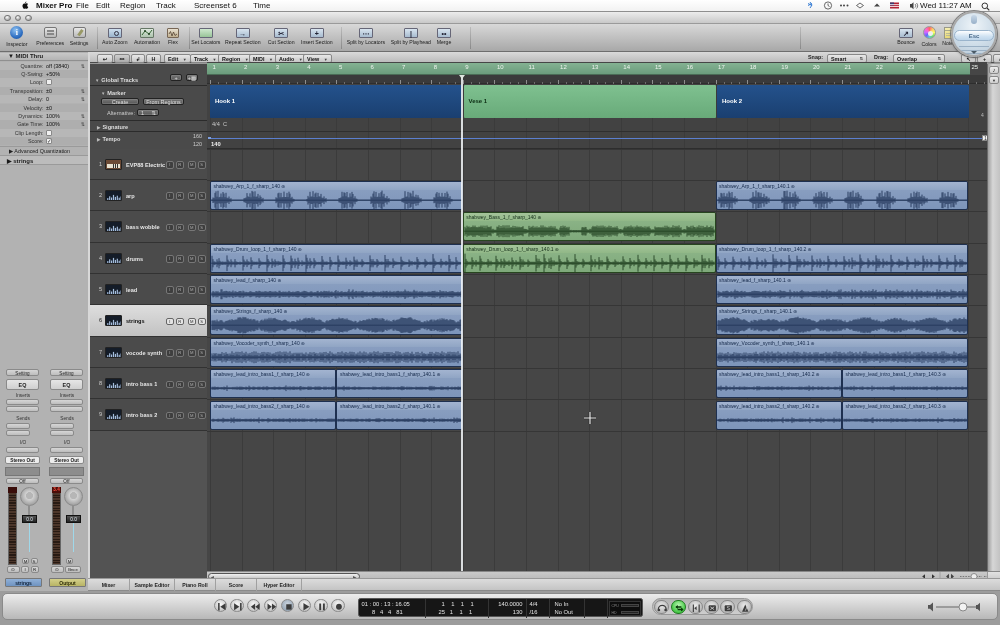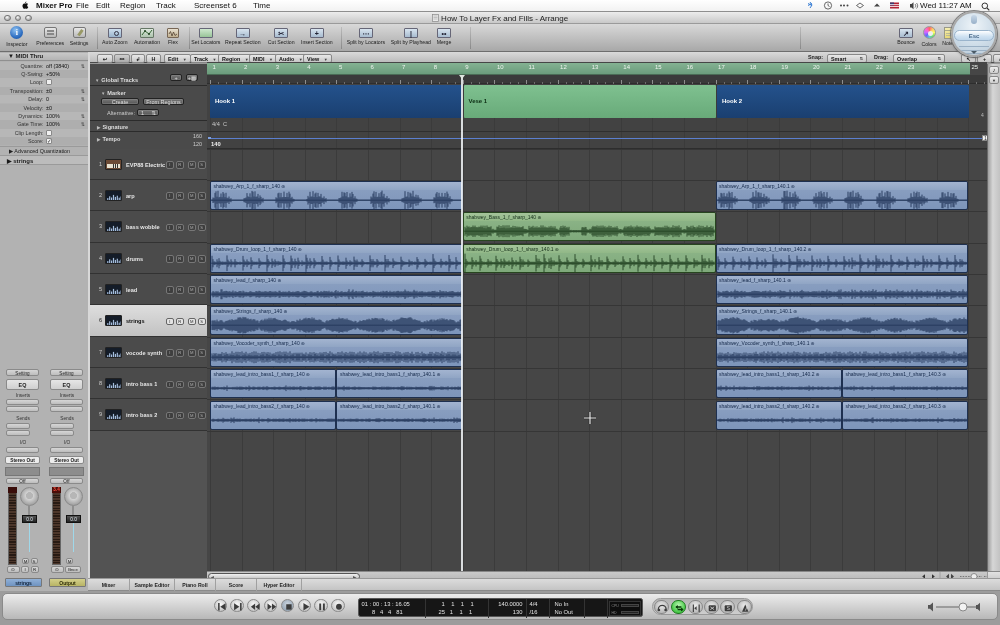--- a/index.html
+++ b/index.html
@@ -111,24 +111,20 @@
   <svg width="9" height="9" style="position:absolute;left:981px;top:1.5px" viewBox="0 0 9 9">
         <circle cx="3.8" cy="3.8" r="2.8" stroke="#333" stroke-width="1" fill="none"></circle>
         <path d="M6 6 L8.3 8.3" stroke="#333" stroke-width="1.1"></path>
       </svg>
 </div>
 
 <div id="titlebar">
   <div class="tl" style="left:4px"></div>
       <div class="tl" style="left:14.5px"></div>
       <div class="tl" style="left:25px"></div>
-  <div id="wtitle"><svg width="7" height="8" viewBox="0 0 7 8" style="vertical-align:-1px">
-          <rect x="0.5" y="0.5" width="6" height="7" fill="#e8e8e8" stroke="#888" stroke-width="0.7"></rect>
-          <path d="M1.5 2h4M1.5 3.5h4M1.5 5h4" stroke="#999" stroke-width="0.5"></path>
-        </svg> How To Layer Fx and Fills - Arrange</div>
 </div>
 
 <div id="toolbar">
 <div class="titem" style="left:-6.7px;width:47px">
         <div style="width:13px;height:13px;border-radius:50%;background:radial-gradient(circle at 42% 32%,#8fc2f2,#2f6fc2 60%,#1c4f96);margin:0 auto;color:#fff;font-size:8px;line-height:13px;text-align:center;font-weight:bold;font-family:Liberation Serif,serif">i</div>
         <div class="tlab">Inspector</div>
       </div>
 <div class="titem" style="left:21.7px;width:57px">
         <div style="width:13px;height:11px;margin:1px auto;border-radius:2px;background:linear-gradient(#e8e8e8,#b8b8b8);border:1px solid #777;position:relative">
           <div style="position:absolute;left:2px;top:2px;right:2px;height:1.5px;background:#888"></div>

